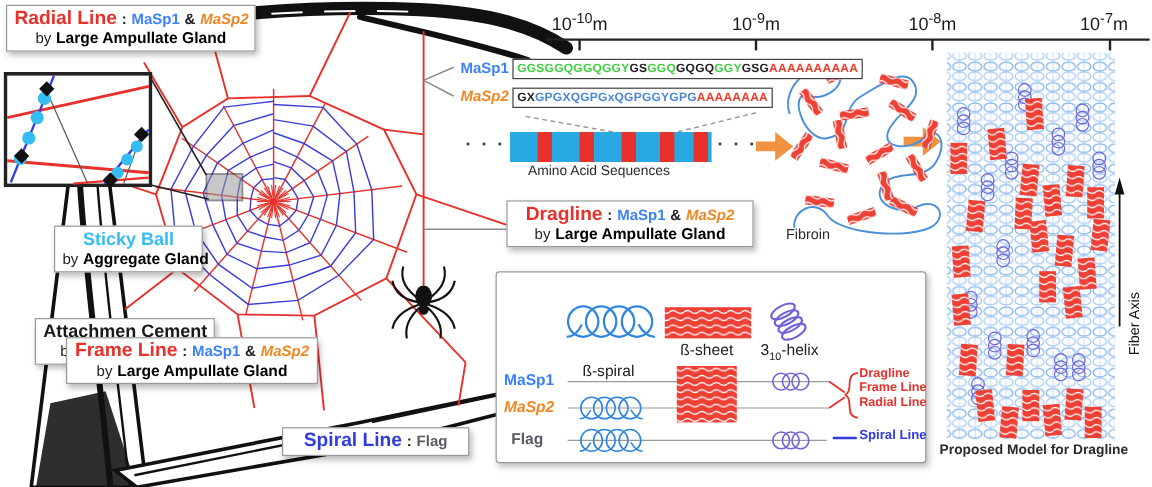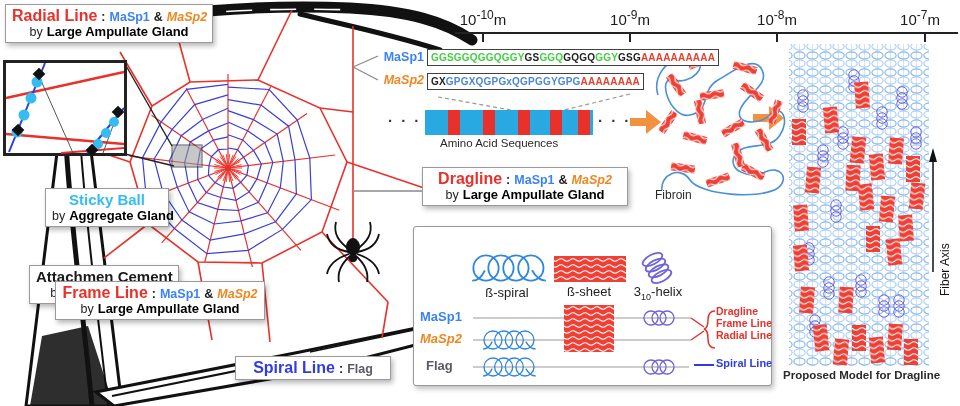--- a/index.html
+++ b/index.html
@@ -381,21 +381,21 @@
       <use href="#bcoil" transform="translate(79,113) scale(0.82)"></use>
       <rect x="150" y="102" width="50" height="23" fill="url(#bsheetPat)"></rect>
       <use href="#bcoil" transform="translate(79,140) scale(0.82)"></use>
       <use href="#pcoilRow" transform="translate(237,140)" stroke="#6f63d8"></use>
       <path d="M277,91 L290,100 M277,113 L290,104" stroke="#e8312a" stroke-width="1.5" fill="none"></path>
       <path d="M301,84 Q294,84 294,93 Q294,101 290,102 Q294,103 294,112 Q294,121 301,121" stroke="#e8312a" stroke-width="1.5" fill="none"></path>
       <line x1="280" y1="138" x2="300" y2="138" stroke="#2f3de0" stroke-width="2"></line>
     </svg>
   </div>
 
-  <div class="mod-col-lbl" style="left:470px;top:285px;width:74px;">ß-spiral</div>
+  <div class="mod-col-lbl" style="left:470px;top:301px;width:74px;">ß-spiral</div>
   <div class="mod-col-lbl" style="left:552px;top:284px;width:74px;">ß-sheet</div>
   <div class="mod-col-lbl" style="left:620px;top:284px;width:76px;"><span>3</span><sub>10</sub><span>-helix</span></div>
 
   <div class="mod-row-lbl t-masp1" style="left:420px;top:309px;font-size:13px;">MaSp1</div>
   <div class="mod-row-lbl t-masp2" style="left:420px;top:331px;font-size:13px;">MaSp2</div>
   <div class="mod-row-lbl t-flag" style="left:426px;top:358px;font-size:13px;">Flag</div>
 
   <div class="legend-red">
     <div>Dragline</div>
     <div>Frame Line</div>

